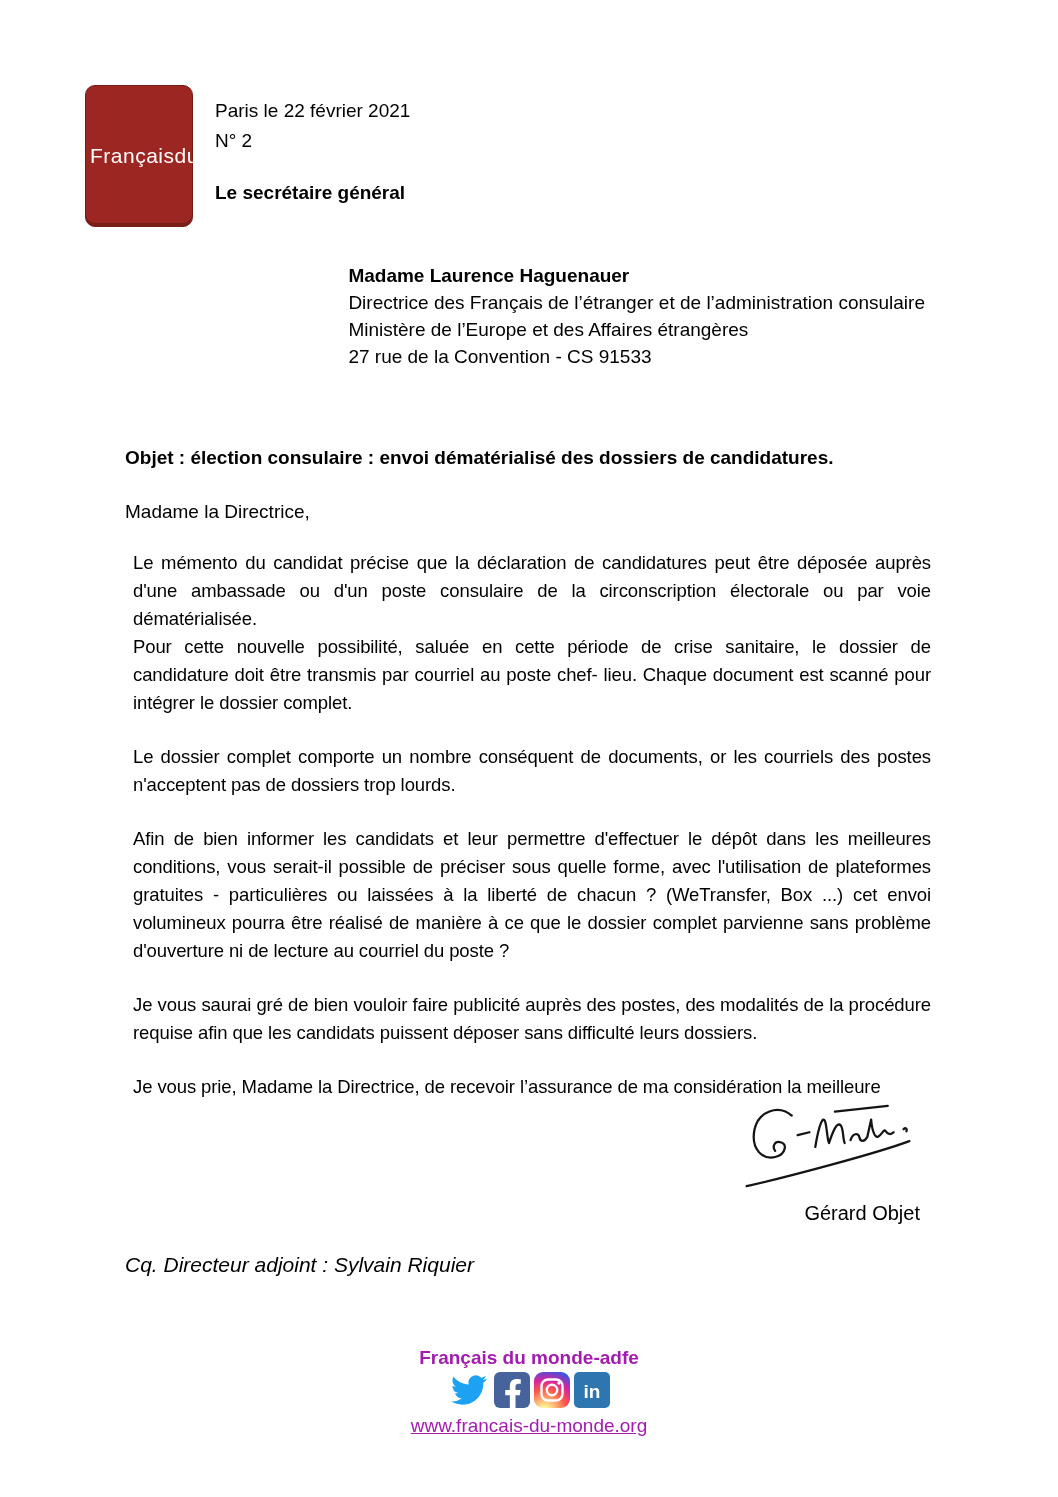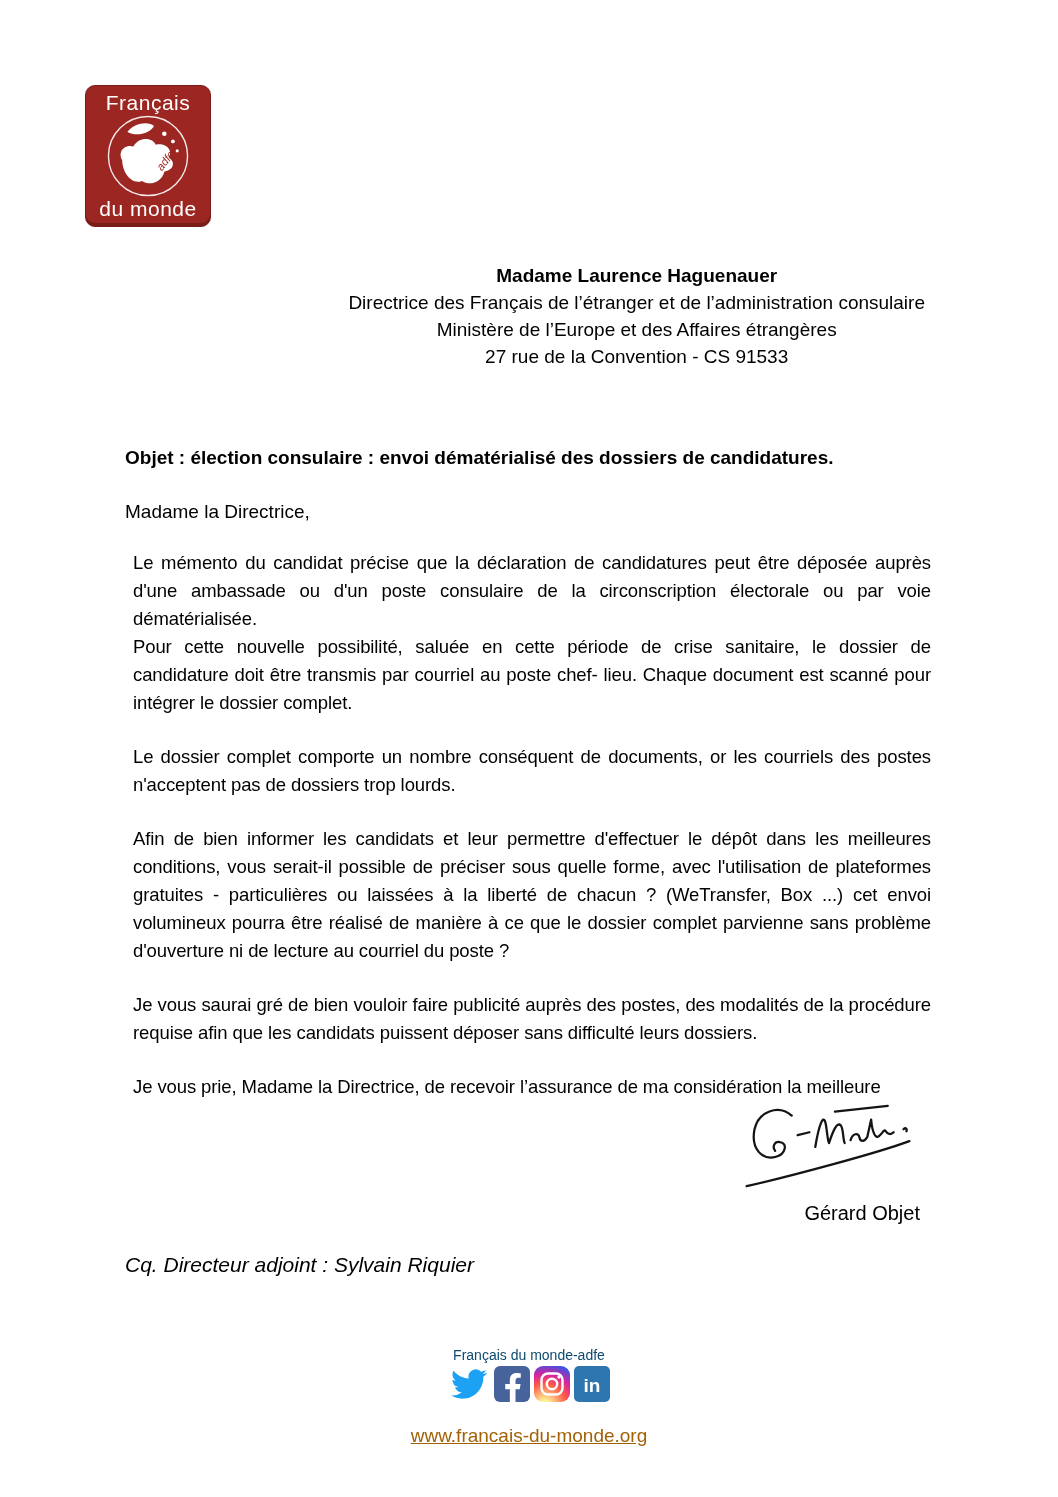--- a/index.html
+++ b/index.html
@@ -11,27 +11,27 @@
     background: #ffffff;
     font-family: "Liberation Sans", sans-serif;
     color: #000000;
     overflow: hidden;
   }
 
   
   .logo {
     position: absolute;
     left: 85px; top: 85px;
-    width: 126px; height: 142px;
+    width: 108px; height: 142px;
     background: #9c2621;
     border: 1px solid #761b17;
     border-radius: 10px;
     box-shadow: inset 0 -3px 0 rgba(0,0,0,0.22);
     display: flex;
-    flex-direction: column;
+    flex-direction: row;
     align-items: center;
     justify-content: space-between;
     padding: 6px 4px;
     box-sizing: border-box;
     color: #ffffff;
   }
   .logo-line { font-size: 21px; line-height: 22px; letter-spacing: 0.5px; white-space: nowrap; }
   .logo-globe { width: 86px; height: 86px; margin: -2px 0; }
 
   
@@ -39,21 +39,21 @@
     position: absolute;
     left: 215px; top: 96px;
     font-size: 19px; line-height: 30px;
   }
   .sender-title { margin-top: 22px; font-weight: bold; }
 
   
   .recipient {
     position: absolute;
     right: 133px; top: 262px;
-    text-align: center;
+    text-align: left;
     font-size: 19px;
     line-height: 27px;
     white-space: nowrap;
   }
   .recipient-name { font-weight: bold; }
 
   
   .subject {
     position: absolute;
     left: 125px; top: 447px;
@@ -96,38 +96,38 @@
   }
 
   
   .footer {
     position: absolute;
     left: 0; top: 1347px;
     width: 100%;
     text-align: center;
   }
   .footer-title {
-    font-size: 14px;
-    font-weight: normal;
-    color: #0c4a6e;
+    font-size: 19px;
+    font-weight: bold;
+    color: #a21caf;
   }
   .social-row {
     margin-top: 4px;
     display: flex;
     justify-content: center;
     align-items: center;
     gap: 4px;
     height: 38px;
   }
   .social-icon { display: inline-block; cursor: pointer; }
   .website {
     display: inline-block;
-    margin-top: 20px;
-    font-size: 19px;
-    color: #a16207;
+    margin-top: 4px;
+    font-size: 19px;
+    color: #a21caf;
     text-decoration: underline;
     cursor: pointer;
   }
 </style>
 </head>
 <body>
 
 <div class="page">
 
   <div class="logo">
@@ -137,20 +137,25 @@
       <path fill="#ffffff" d="M26,22 C33,12 50,9 57,15 C53,23 37,28 26,22 Z"></path>
       <path fill="#ffffff" d="M20,55 C14,44 24,36 33,39 C39,27 56,28 59,37 C70,34 80,43 74,52 C83,57 79,67 69,68 C67,79 53,86 43,79 C31,84 20,69 20,55 Z"></path>
       <circle cx="69" cy="24" r="2.6" fill="#ffffff"></circle>
       <circle cx="79" cy="33" r="2.2" fill="#ffffff"></circle>
       <circle cx="84" cy="44" r="1.8" fill="#ffffff"></circle>
       <text x="66" y="68" transform="rotate(-52 66 68)" fill="#9c2621" font-family="Liberation Sans, sans-serif" font-size="13" font-style="italic">adfe</text>
     </svg>
     <div class="logo-line">du monde</div>
   </div>
 
+  <div class="date-block">
+    <div>Paris le 22 février 2021</div>
+    <div>N° 2</div>
+    <div class="sender-title">Le secrétaire général</div>
+  </div>
 
   <div class="recipient">
     <div class="recipient-name">Madame Laurence Haguenauer</div>
     <div>Directrice des Français de l’étranger et de l’administration consulaire</div>
     <div>Ministère de l’Europe et des Affaires étrangères</div>
     <div>27 rue de la Convention - CS 91533</div>
   </div>
 
   <div class="subject">Objet : élection consulaire : envoi dématérialisé des dossiers de candidatures.</div>
 

